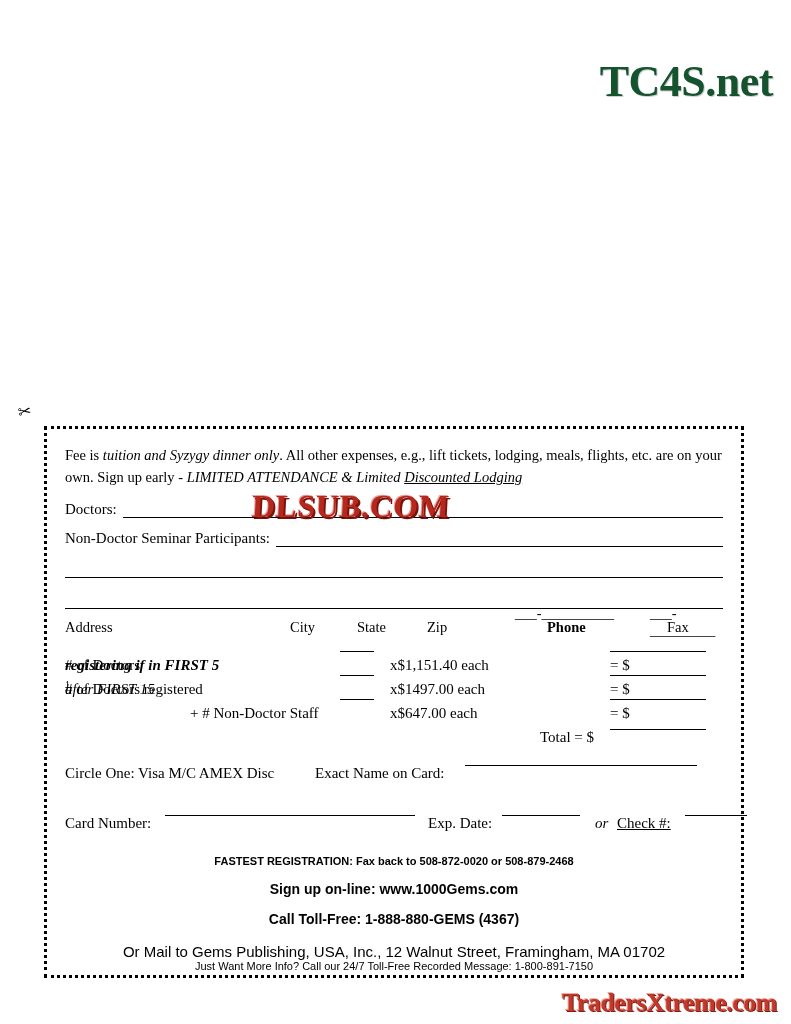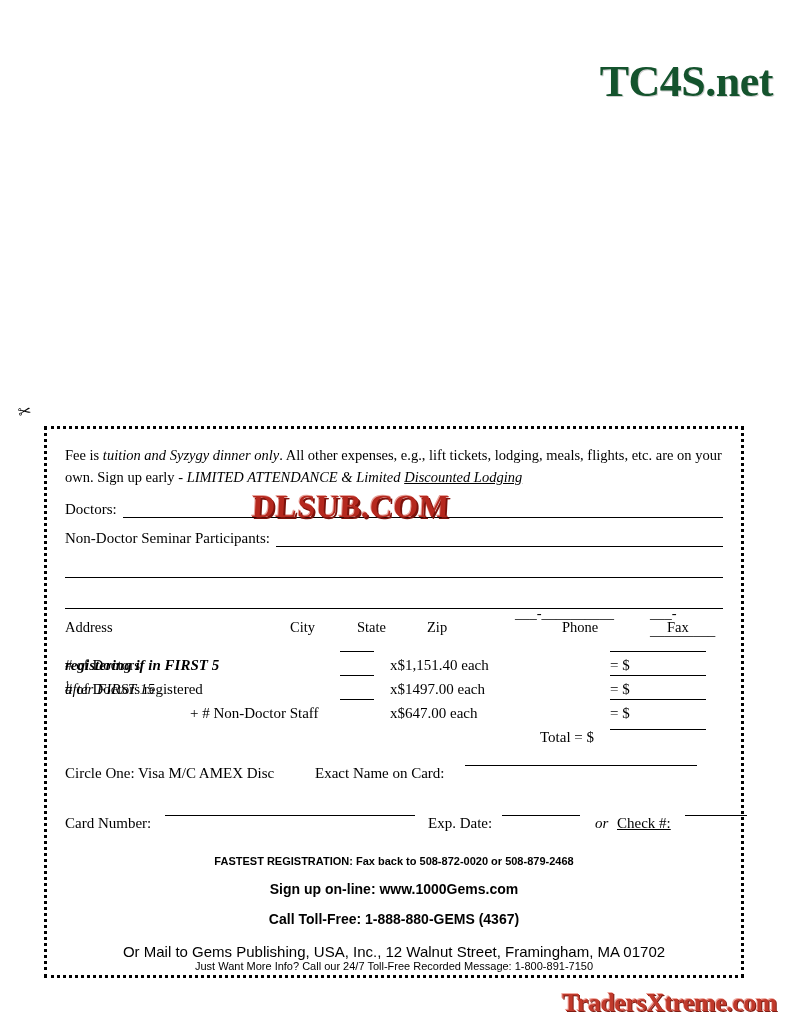--- a/index.html
+++ b/index.html
@@ -191,21 +191,21 @@
   <div class="rule-full"></div>
   <div class="rule-full"></div>
 
   <div class="addr-row">
     <span style="left:0;">Address</span>
     <span style="left:225px;">City</span>
     <span style="left:292px;">State</span>
     <span style="left:362px;">Zip</span>
     <span style="left:450px;top:-14px;">___-__________</span>
     <span style="left:585px;top:-14px;">___-_________</span>
-    <span style="left:497px;">Phone</span>
+    <span style="left:482px;font-weight:bold;">Phone</span>
     <span style="left:602px;">Fax</span>
   </div>
 
   <div class="fee-table">
 
     <div class="fee-row">
       <span style="left:0;"><span># of Doctors </span><b class="i">registering if in FIRST 5</b></span>
       <span style="left:275px;">
           <span class="blank-sm"></span>
         </span>

